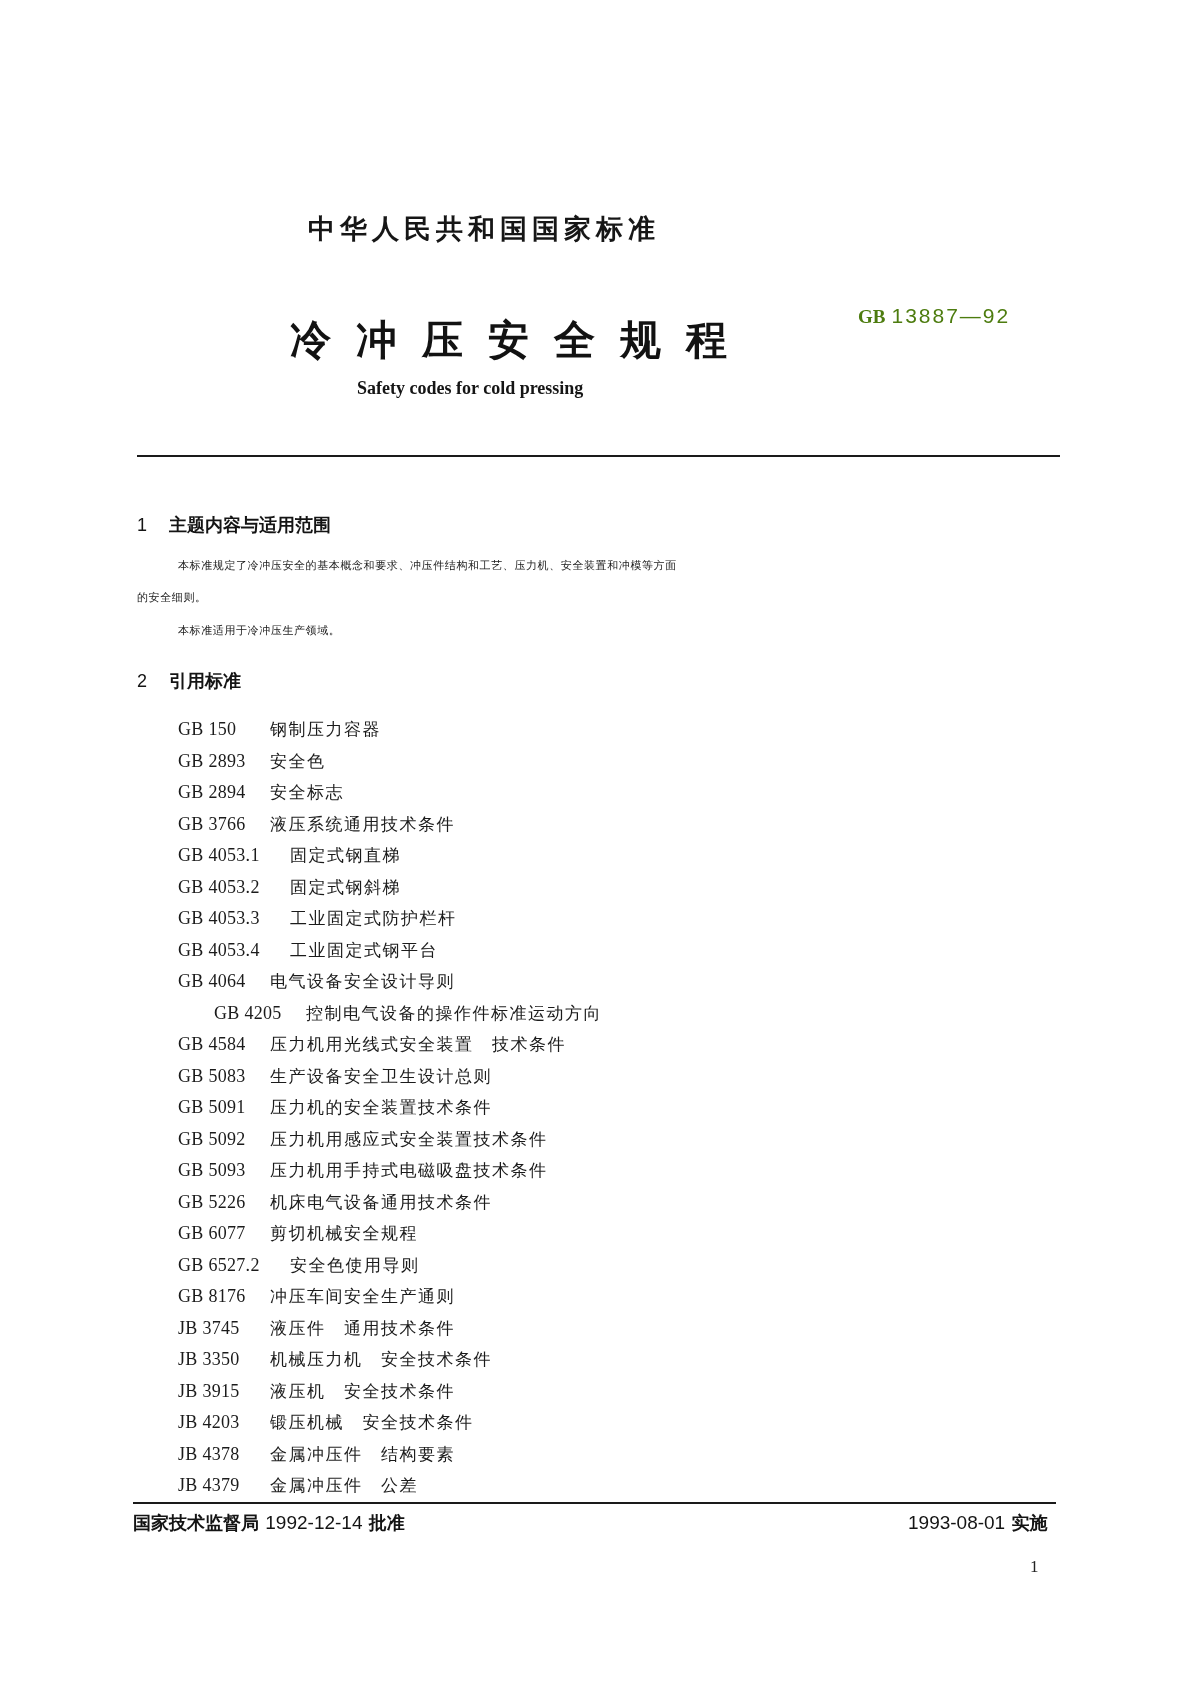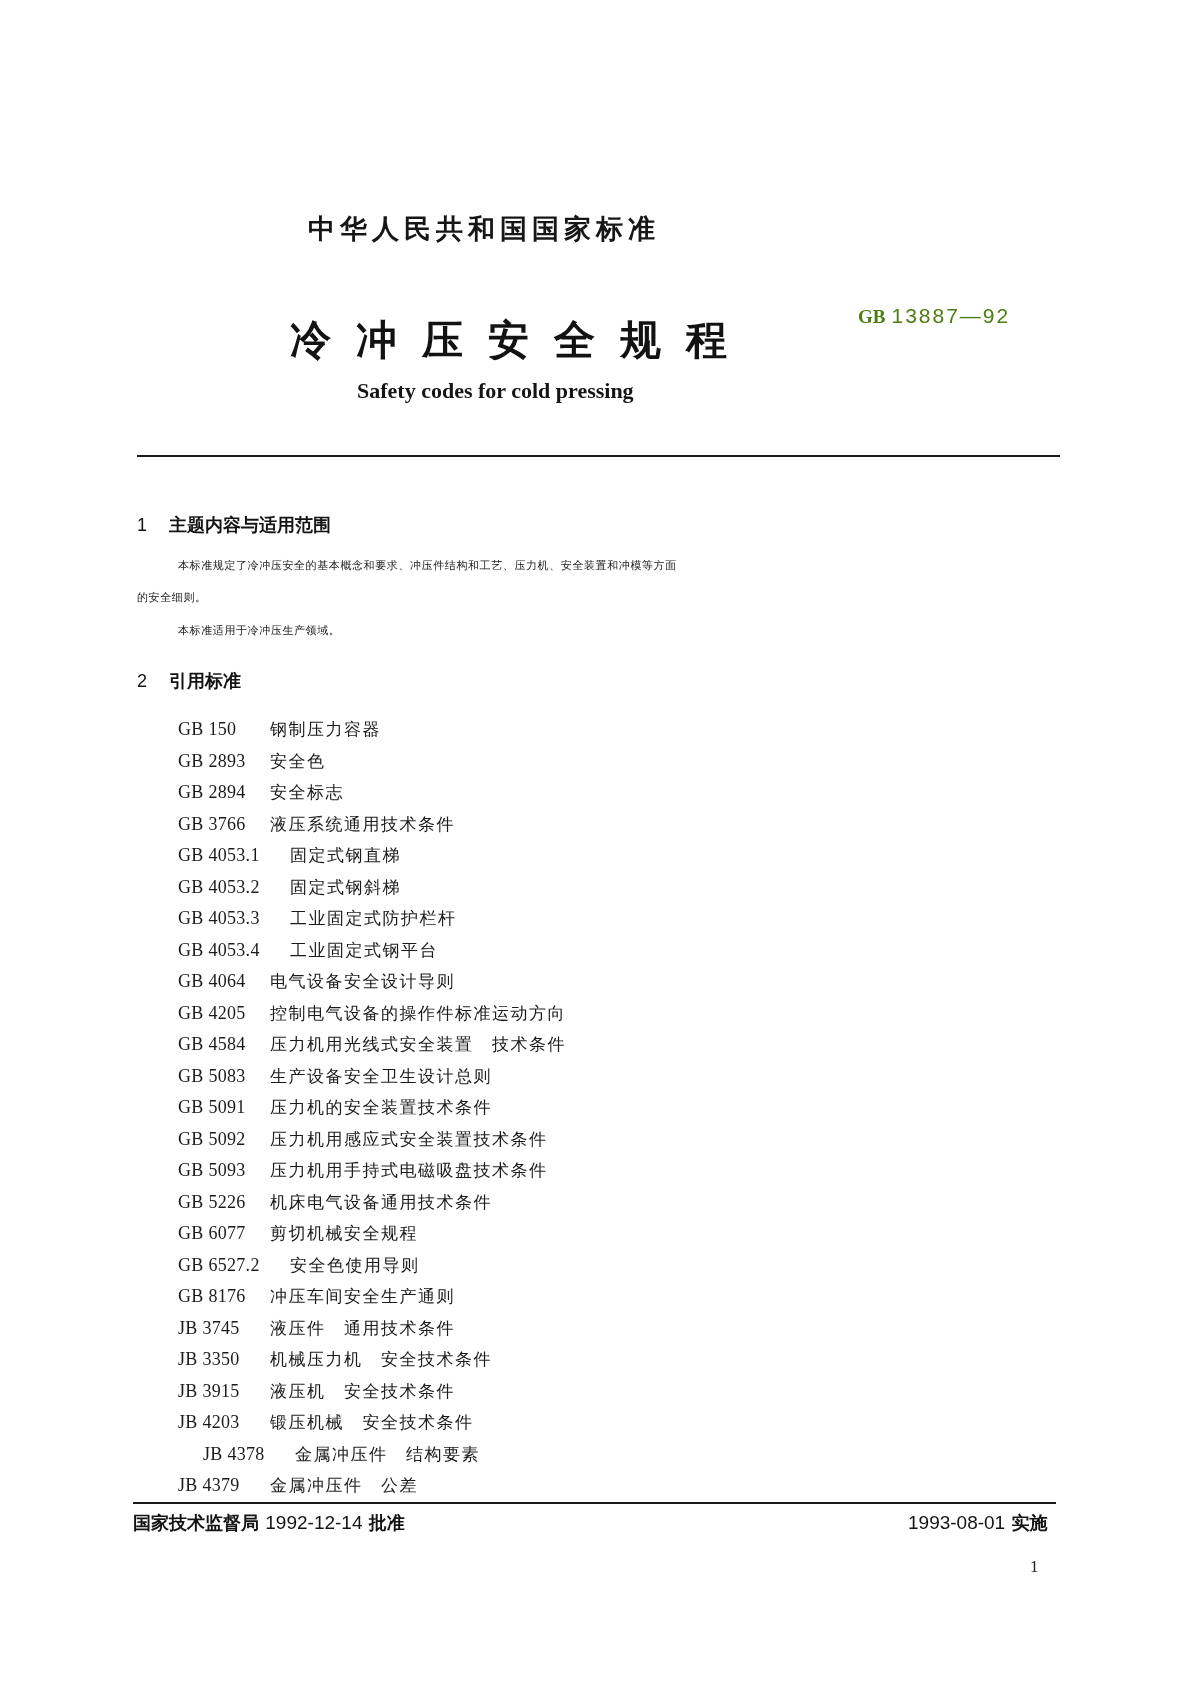--- a/index.html
+++ b/index.html
@@ -46,21 +46,21 @@
       letter-spacing: 0;
     }
     .std-number .num {
       font-family: "Liberation Sans", sans-serif;
       letter-spacing: 2px;
     }
     .en-title {
       left: 357px; top: 378px;
       font-family: "Liberation Serif", serif;
       font-weight: bold;
-      font-size: 22px;
+      font-size: 18px;
       color: #151515;
       text-align: center;
     }
     .rule {
       position: absolute;
       height: 2px;
       background: #1a1a1a;
     }
     .rule-top { left: 137px; top: 455px; width: 923px; }
     .rule-bottom { left: 133px; top: 1502px; width: 923px; }
@@ -168,35 +168,35 @@
 <ul class="ref-list" id="ref-list">
     <li class="ref-item"><span class="ref-code" style="width: 92px;">GB 150</span><span class="ref-title">钢制压力容器</span></li>
     <li class="ref-item"><span class="ref-code" style="width: 92px;">GB 2893</span><span class="ref-title">安全色</span></li>
     <li class="ref-item"><span class="ref-code" style="width: 92px;">GB 2894</span><span class="ref-title">安全标志</span></li>
     <li class="ref-item"><span class="ref-code" style="width: 92px;">GB 3766</span><span class="ref-title">液压系统通用技术条件</span></li>
     <li class="ref-item"><span class="ref-code" style="width: 112px;">GB 4053.1</span><span class="ref-title">固定式钢直梯</span></li>
     <li class="ref-item"><span class="ref-code" style="width: 112px;">GB 4053.2</span><span class="ref-title">固定式钢斜梯</span></li>
     <li class="ref-item"><span class="ref-code" style="width: 112px;">GB 4053.3</span><span class="ref-title">工业固定式防护栏杆</span></li>
     <li class="ref-item"><span class="ref-code" style="width: 112px;">GB 4053.4</span><span class="ref-title">工业固定式钢平台</span></li>
     <li class="ref-item"><span class="ref-code" style="width: 92px;">GB 4064</span><span class="ref-title">电气设备安全设计导则</span></li>
-    <li class="ref-item"><span class="ref-code" style="width: 92px;">GB 4205</span><span class="ref-title">控制电气设备的操作件标准运动方向</span></li>
+    <li class="ref-item"><span class="ref-code" style="width: 92px; margin-left: 36px;">GB 4205</span><span class="ref-title">控制电气设备的操作件标准运动方向</span></li>
     <li class="ref-item"><span class="ref-code" style="width: 92px;">GB 4584</span><span class="ref-title">压力机用光线式安全装置　技术条件</span></li>
     <li class="ref-item"><span class="ref-code" style="width: 92px;">GB 5083</span><span class="ref-title">生产设备安全卫生设计总则</span></li>
     <li class="ref-item"><span class="ref-code" style="width: 92px;">GB 5091</span><span class="ref-title">压力机的安全装置技术条件</span></li>
     <li class="ref-item"><span class="ref-code" style="width: 92px;">GB 5092</span><span class="ref-title">压力机用感应式安全装置技术条件</span></li>
     <li class="ref-item"><span class="ref-code" style="width: 92px;">GB 5093</span><span class="ref-title">压力机用手持式电磁吸盘技术条件</span></li>
     <li class="ref-item"><span class="ref-code" style="width: 92px;">GB 5226</span><span class="ref-title">机床电气设备通用技术条件</span></li>
     <li class="ref-item"><span class="ref-code" style="width: 92px;">GB 6077</span><span class="ref-title">剪切机械安全规程</span></li>
     <li class="ref-item"><span class="ref-code" style="width: 112px;">GB 6527.2</span><span class="ref-title">安全色使用导则</span></li>
     <li class="ref-item"><span class="ref-code" style="width: 92px;">GB 8176</span><span class="ref-title">冲压车间安全生产通则</span></li>
     <li class="ref-item"><span class="ref-code" style="width: 92px;">JB 3745</span><span class="ref-title">液压件　通用技术条件</span></li>
     <li class="ref-item"><span class="ref-code" style="width: 92px;">JB 3350</span><span class="ref-title">机械压力机　安全技术条件</span></li>
     <li class="ref-item"><span class="ref-code" style="width: 92px;">JB 3915</span><span class="ref-title">液压机　安全技术条件</span></li>
     <li class="ref-item"><span class="ref-code" style="width: 92px;">JB 4203</span><span class="ref-title">锻压机械　安全技术条件</span></li>
-    <li class="ref-item"><span class="ref-code" style="width: 92px; margin-left: 25px;">JB 4378</span><span class="ref-title">金属冲压件　结构要素</span></li>
+    <li class="ref-item"><span class="ref-code" style="width: 92px;">JB 4378</span><span class="ref-title">金属冲压件　结构要素</span></li>
     <li class="ref-item"><span class="ref-code" style="width: 92px;">JB 4379</span><span class="ref-title">金属冲压件　公差</span></li>
   </ul>
 
 <div class="rule rule-bottom"></div>
 
 <div class="abs footer-left">
   <span>国家技术监督局</span>
   <span class="date">1992-12-14</span>
   <span>批准</span>
 </div>

